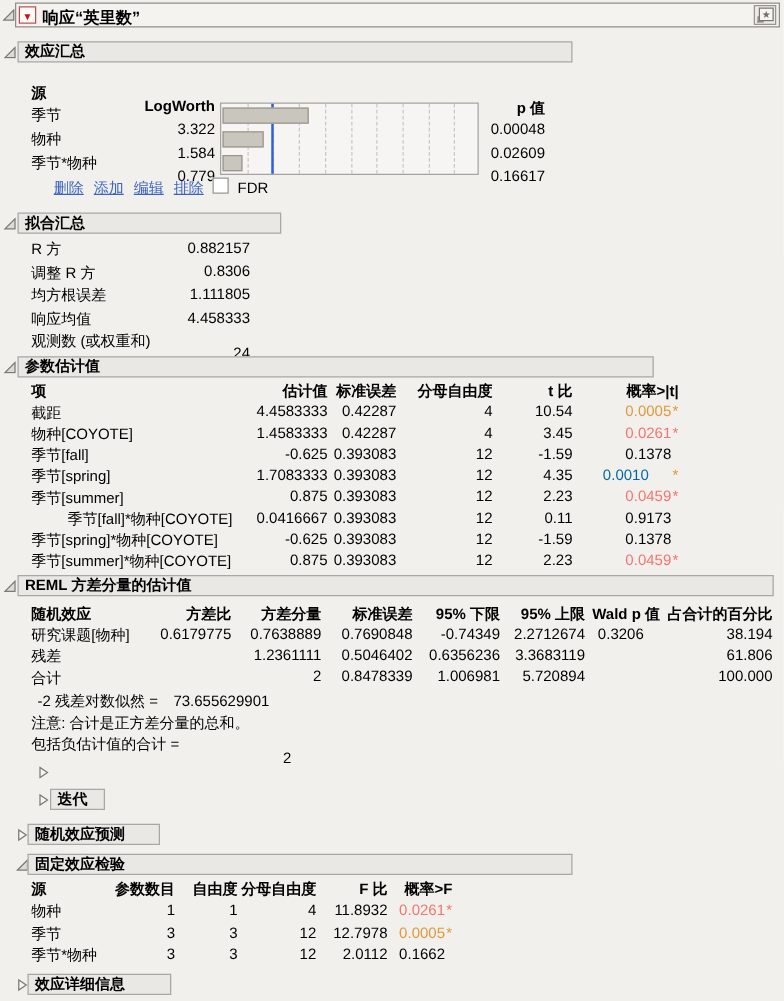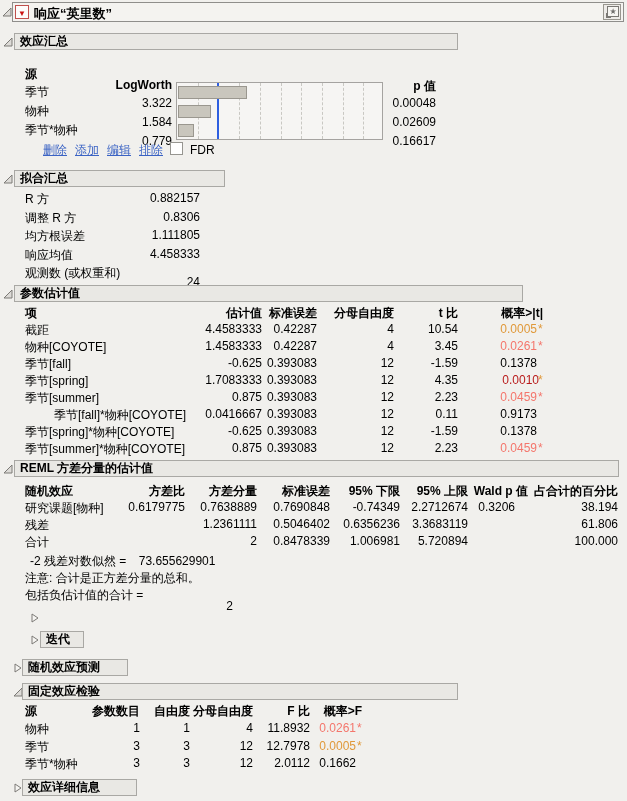--- a/index.html
+++ b/index.html
@@ -154,21 +154,21 @@
       <span class="cell" style="top: 356px; right: 365px;">-0.625</span>
       <span class="cell" style="top: 356px; right: 310px;">0.393083</span>
       <span class="cell" style="top: 356px; right: 233px;">12</span>
       <span class="cell" style="top: 356px; right: 169px;">-1.59</span>
       <span class="cell" style="top: 356px; right: 90px;">0.1378</span>
       <span class="cell" style="top: 373px; left: 25px;">季节[spring]</span>
       <span class="cell" style="top: 373px; right: 365px;">1.7083333</span>
       <span class="cell" style="top: 373px; right: 310px;">0.393083</span>
       <span class="cell" style="top: 373px; right: 233px;">12</span>
       <span class="cell" style="top: 373px; right: 169px;">4.35</span>
-      <span class="cell" style="top: 373px; right: 88px; color: #b91c1c;">0.0010</span>
+      <span class="cell" style="top: 373px; right: 108px; color: #0369a1;">0.0010</span>
       <span class="cell" style="top: 373px; left: 538px; color: rgb(224, 153, 58);">*</span>
       <span class="cell" style="top: 390px; left: 25px;">季节[summer]</span>
       <span class="cell" style="top: 390px; right: 365px;">0.875</span>
       <span class="cell" style="top: 390px; right: 310px;">0.393083</span>
       <span class="cell" style="top: 390px; right: 233px;">12</span>
       <span class="cell" style="top: 390px; right: 169px;">2.23</span>
       <span class="cell" style="top: 390px; right: 90px; color: rgb(244, 118, 108);">0.0459</span>
       <span class="cell" style="top: 390px; left: 538px; color: rgb(244, 118, 108);">*</span>
       <span class="cell" style="top: 407px; left: 40px; margin-left: 14px;">季节[fall]*物种[COYOTE]</span>
       <span class="cell" style="top: 407px; right: 365px;">0.0416667</span>

